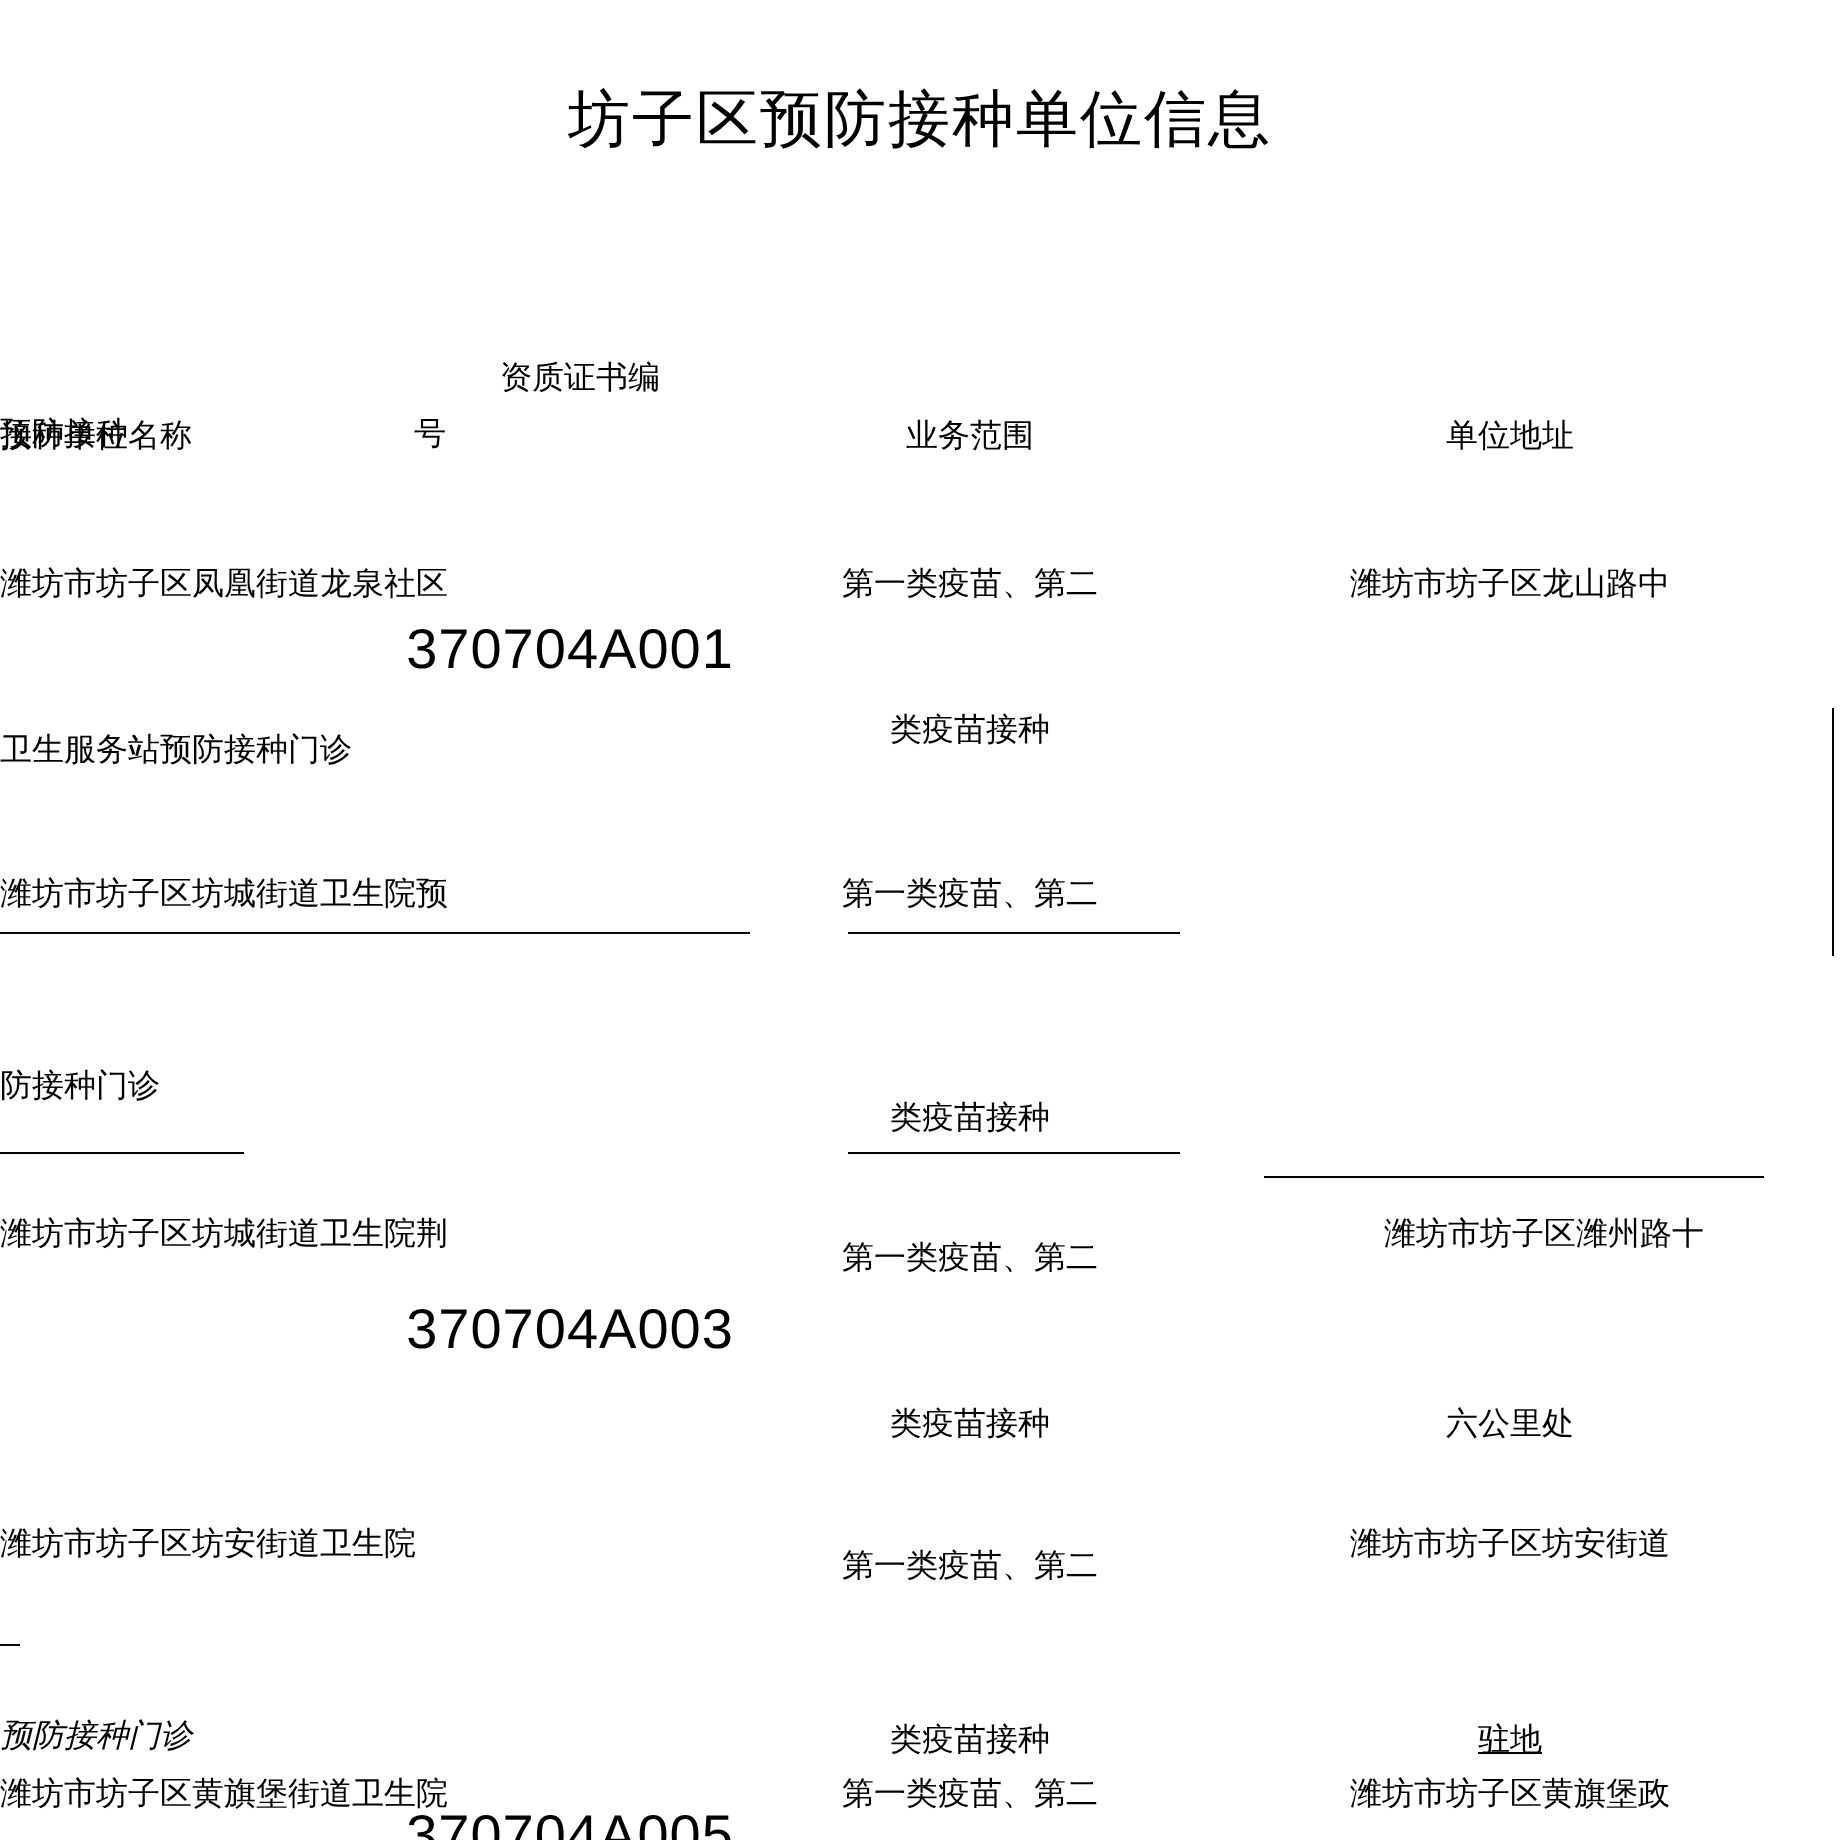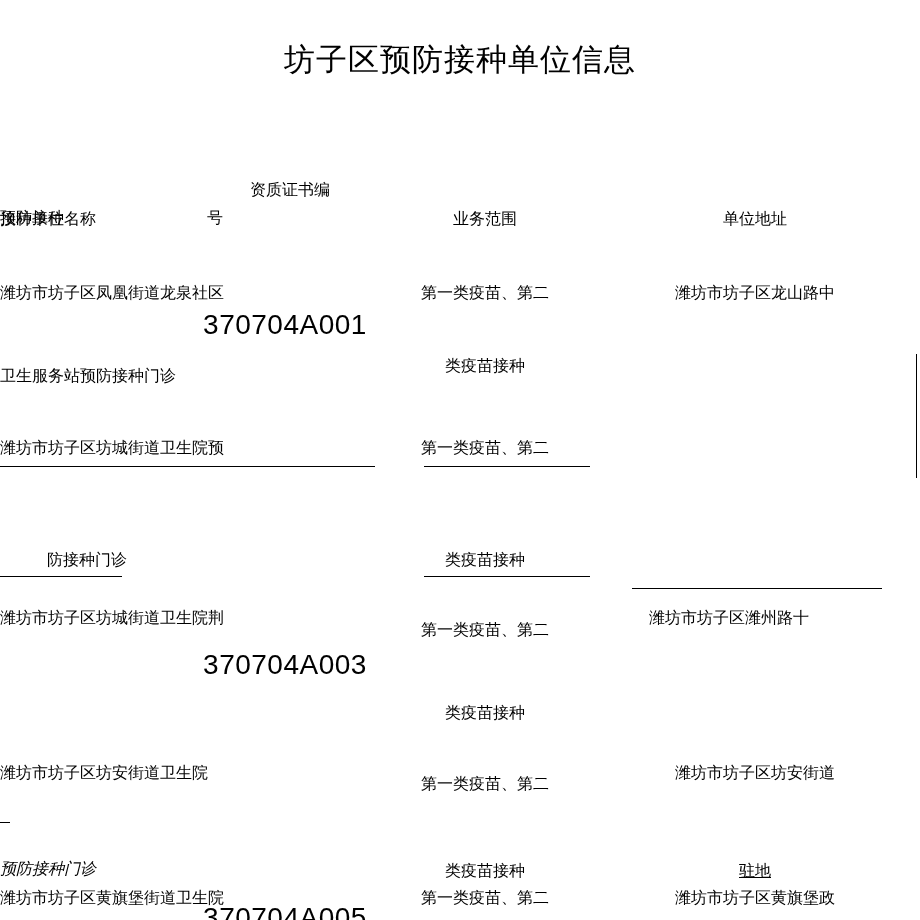--- a/index.html
+++ b/index.html
@@ -89,28 +89,29 @@
   <div class="cell left" style="left:0px; top:279px; width:380px;">潍坊市坊子区凤凰街道龙泉社区</div>
   <div class="cell left" style="left:0px; top:362px; width:380px;">卫生服务站预防接种门诊</div>
   <div class="cell center mono-num" style="left:185px; top:311px; width:200px;">370704A001</div>
   <div class="cell center" style="left:385px; top:279px; width:200px;">第一类疫苗、第二</div>
   <div class="cell center" style="left:385px; top:352px; width:200px;">类疫苗接种</div>
   <div class="cell center" style="left:640px; top:279px; width:230px;">潍坊市坊子区龙山路中</div>
 
   <div class="cell left" style="left:0px; top:434px; width:390px;">潍坊市坊子区坊城街道卫生院预</div>
   <div class="cell center" style="left:385px; top:434px; width:200px;">第一类疫苗、第二</div>
 
-  <div class="cell left" style="left:0px; top:546px; width:200px;margin-left:47px;">防接种门诊</div>
+  <div class="cell left" style="left:0px; top:530px; width:200px;">防接种门诊</div>
   <div class="cell center" style="left:385px; top:546px; width:200px;">类疫苗接种</div>
 
   <div class="cell left" style="left:0px; top:604px; width:390px;">潍坊市坊子区坊城街道卫生院荆</div>
   <div class="cell center mono-num" style="left:185px; top:651px; width:200px;">370704A003</div>
   <div class="cell center" style="left:385px; top:616px; width:200px;">第一类疫苗、第二</div>
   <div class="cell center" style="left:385px; top:699px; width:200px;">类疫苗接种</div>
-  <div class="cell center" style="left:609px; top:604px; width:240px;">潍坊市坊子区潍州路十</div>
+  <div class="cell center" style="left:652px; top:604px; width:240px;">潍坊市坊子区潍州路十</div>
+  <div class="cell center" style="left:635px; top:699px; width:240px;">六公里处</div>
 
   <div class="cell left" style="left:0px; top:759px; width:380px;">潍坊市坊子区坊安街道卫生院</div>
   <div class="cell left" style="left:0px; top:855px; width:300px;font-style:italic;">预防接种门诊</div>
   <div class="cell center" style="left:385px; top:770px; width:200px;">第一类疫苗、第二</div>
   <div class="cell center" style="left:385px; top:857px; width:200px;">类疫苗接种</div>
   <div class="cell center" style="left:635px; top:759px; width:240px;">潍坊市坊子区坊安街道</div>
   <div class="cell center" style="left:690px; top:857px; width:130px;text-decoration:underline;">驻地</div>
 
   <div class="cell left" style="left:0px; top:884px; width:400px;">潍坊市坊子区黄旗堡街道卫生院</div>
   <div class="cell center mono-num" style="left:120px; top:891px; width:330px;margin-top:13px;">370704A005</div>

